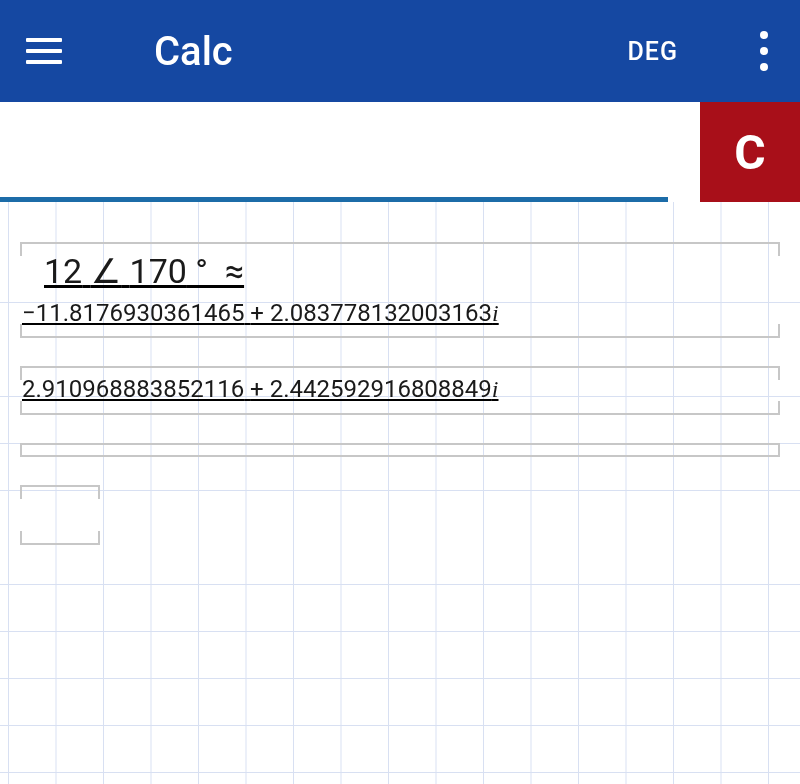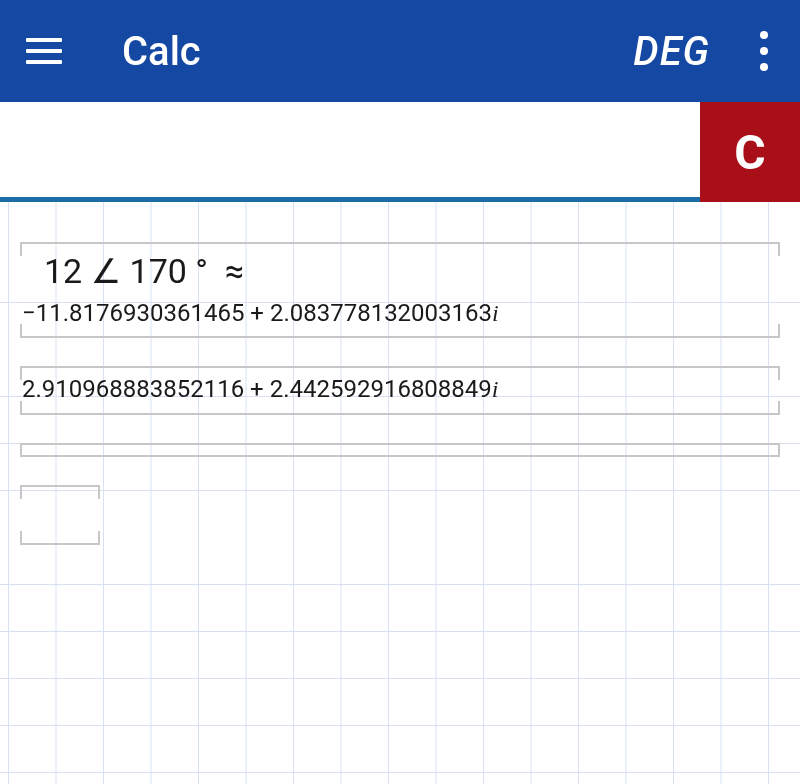--- a/index.html
+++ b/index.html
@@ -1,18 +1,19 @@
 <!DOCTYPE html>
 <html><head>
   <meta charset="utf-8">
   <style>
     * {
       margin: 0;
       padding: 0;
       box-sizing: border-box;
+      gap: 32px;
     }
     body {
       width: 800px;
       height: 784px;
       font-family: -apple-system, BlinkMacSystemFont, 'Segoe UI', Roboto, sans-serif;
       background: #fff;
       overflow: hidden;
     }
     .header {
       background: #1548a2;
@@ -35,26 +36,25 @@
       background: #fff;
       border-radius: 1px;
     }
     .title {
       font-size: 40px;
       font-weight: 500;
       margin-left: 54px;
       flex: 1;
     }
     .header-btn {
-      font-size: 40px;
+      font-size: 25px;
       font-weight: 500;
       padding: 0 20px;
       cursor: pointer;
       letter-spacing: 1px;
-      font-style: italic;
     }
     .more-btn {
       display: flex;
       flex-direction: column;
       gap: 8px;
       padding: 8px 12px;
       margin-left: 18px;
       cursor: pointer;
     }
     .more-btn span {
@@ -89,20 +89,21 @@
     .grid-area {
       position: relative;
       height: 582px;
       background: #fff;
       background-image: 
         linear-gradient(#d8e0f2 1px, transparent 1px),
         linear-gradient(90deg, #d8e0f2 1px, transparent 1px);
       background-size: 47.5px 47px;
       background-position: 8px 6px;
       padding: 40px 10px 0 10px;
+      text-decoration: underline;
     }
     .result-box {
       margin-bottom: 32px;
       padding: 6px 12px 4px 12px;
       position: relative;
     }
     .result-box::before {
       content: "";
       position: absolute;
       top: 0;

